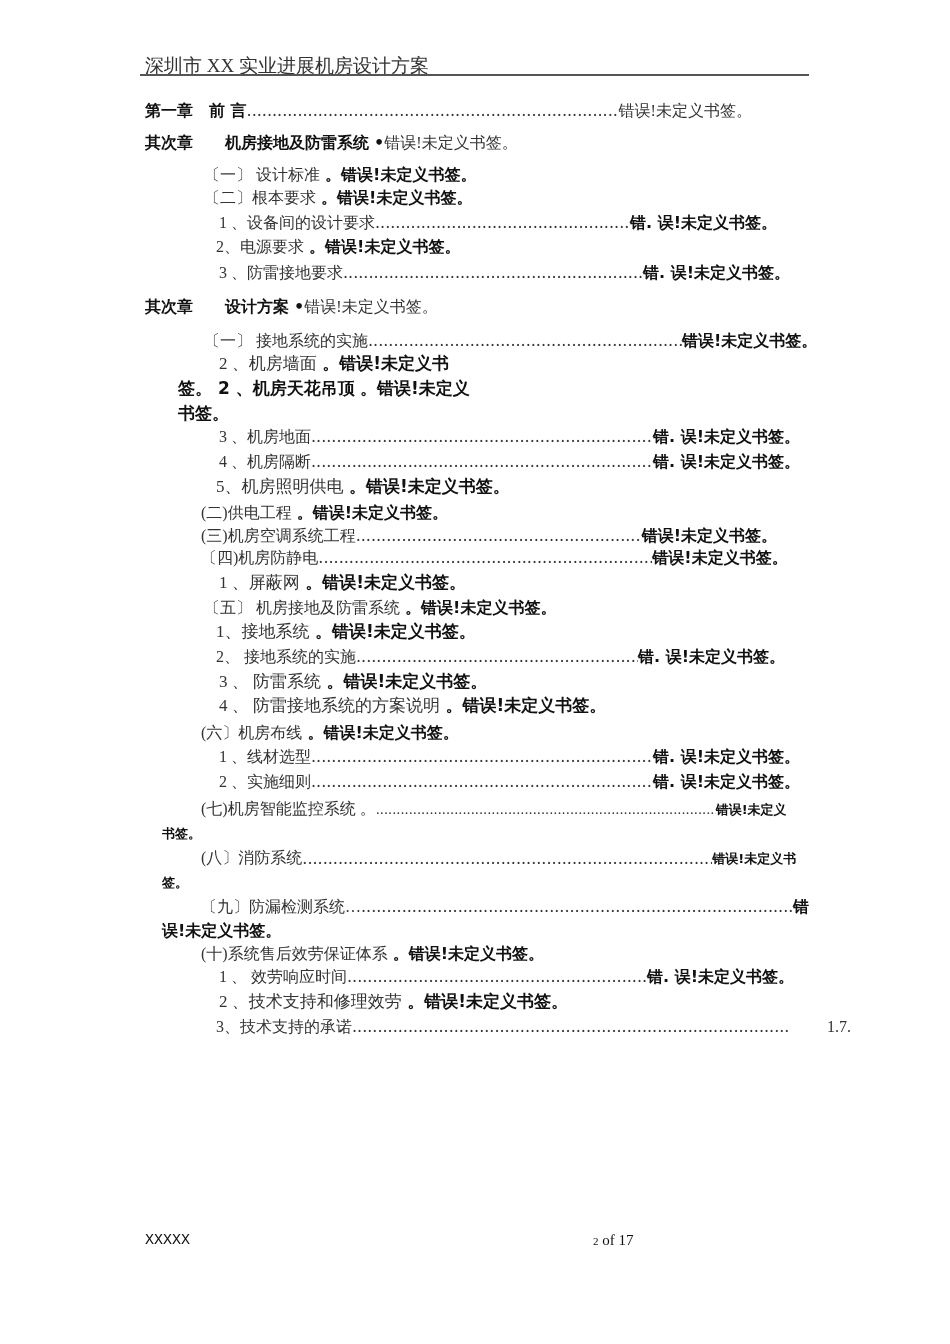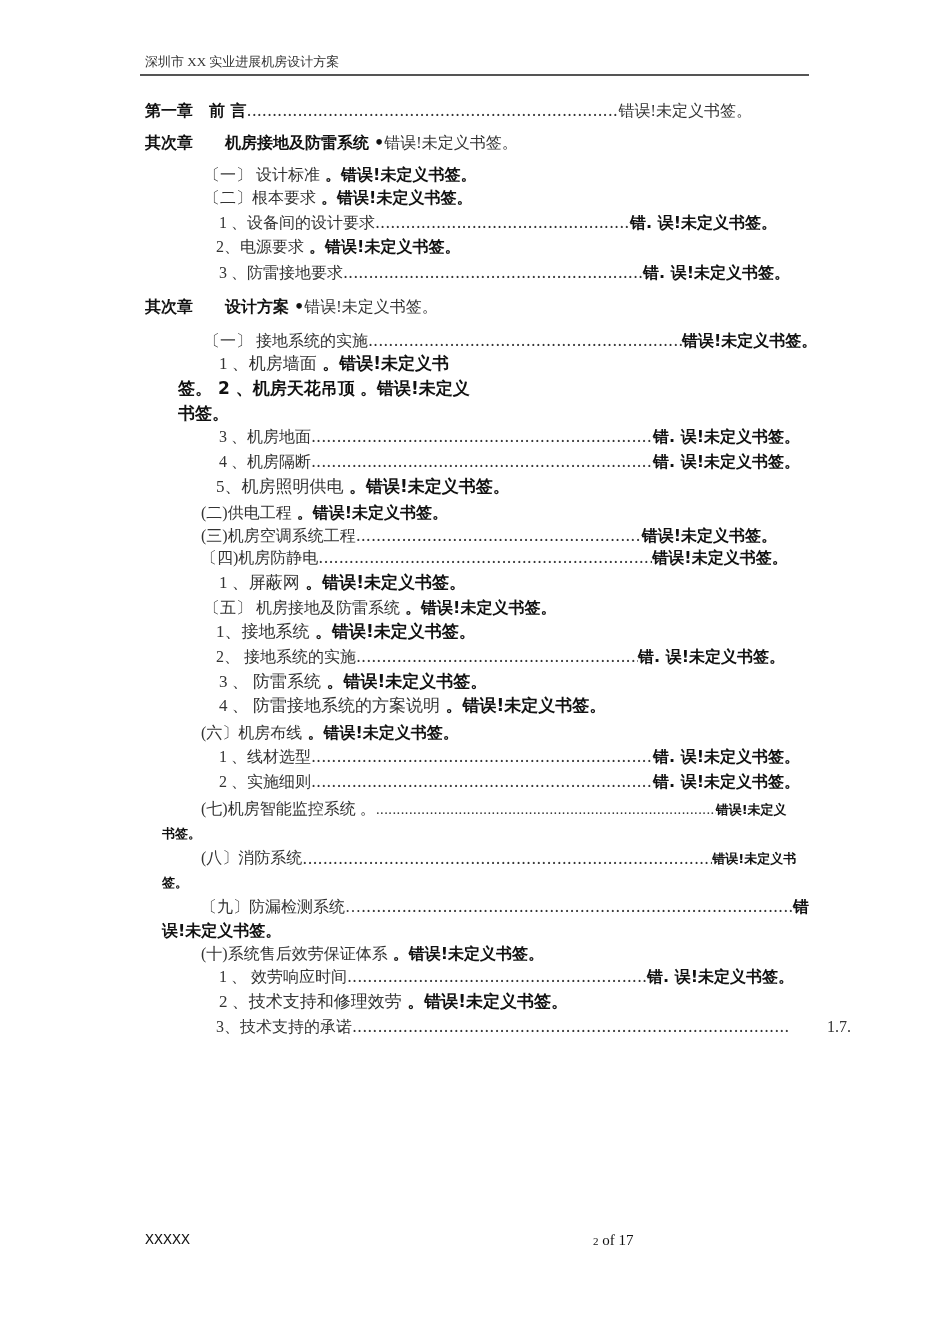--- a/index.html
+++ b/index.html
@@ -1,18 +1,18 @@
 <!DOCTYPE html>
 <html><head>
 <meta charset="utf-8">
 <style>
   html, body { margin: 0; padding: 0; background: #ffffff; }
   body { width: 950px; height: 1344px; position: relative; overflow: hidden;
          font-family: "DejaVu Serif", "Liberation Serif", serif; color: #111; }
-  .header { position: absolute; left: 145px; top: 53px; width: 664px; font-size: 13px; color: #333;
+  .header { position: absolute; left: 145px; top: 53px; width: 664px; font-size: 19px; color: #333;
             font-family: "Liberation Serif", "DejaVu Serif", serif; }
   .header-rule { position: absolute; left: 140px; top: 74px; width: 669px; height: 2px; background: #555; }
   .toc { position: absolute; left: 0; top: 0; width: 950px; }
   .line { position: absolute; white-space: nowrap; font-size: 16px; line-height: 20px; }
   .bold { font-weight: bold; font-family: "DejaVu Sans", "Liberation Sans", sans-serif; }
   .light { color: #333; font-family: "Liberation Serif", "DejaVu Serif", serif; margin-left: 39px; }
   .err { font-weight: bold; font-family: "DejaVu Sans", "Liberation Sans", sans-serif; color: #111; }
   .err-light { font-family: "Liberation Serif", "DejaVu Serif", serif; color: #333; }
   .dots { display: inline-block; overflow: hidden; vertical-align: bottom; color: #333; letter-spacing: 0; }
   .small { font-size: 13px; }
@@ -51,21 +51,21 @@
     <span class="light">3 、防雷接地要求</span><span class="dots" style="width:300px;">..........................................................................................</span><span class="err">错.  误!未定义书签。</span>
   </div>
 
   <div class="line" style="left:145px;top:297px;">
     <span class="bold">其次章　　设计方案</span> <span class="bold">•</span><span class="err-light">错误!未定义书签。</span>
   </div>
   <div class="line" style="left:165px;top:331px;">
     <span class="light">〔一〕  接地系统的实施</span><span class="dots" style="width:314px;">...............................................................................................</span><span class="err">错误!未定义书签。</span>
   </div>
   <div class="line" style="left:180px;top:353px;font-size:17px;">
-    <span class="light">1 、机房墙面</span> <span class="err">。</span><span class="err">错误!未定义书</span>
+    <span class="light">2 、机房墙面</span> <span class="err">。</span><span class="err">错误!未定义书</span>
   </div>
   <div class="line" style="left:178px;top:378px;font-size:17px;">
     <span class="err" style="font-weight:bold;">签。 2 、机房天花吊顶</span> <span class="err">。</span><span class="err">错误!未定义</span>
   </div>
   <div class="line" style="left:178px;top:403px;font-size:17px;">
     <span class="err">书签。</span>
   </div>
   <div class="line" style="left:180px;top:427px;">
     <span class="light">3 、机房地面</span><span class="dots" style="width:342px;">.......................................................................................................</span><span class="err">错. 误!未定义书签。</span>
   </div>

